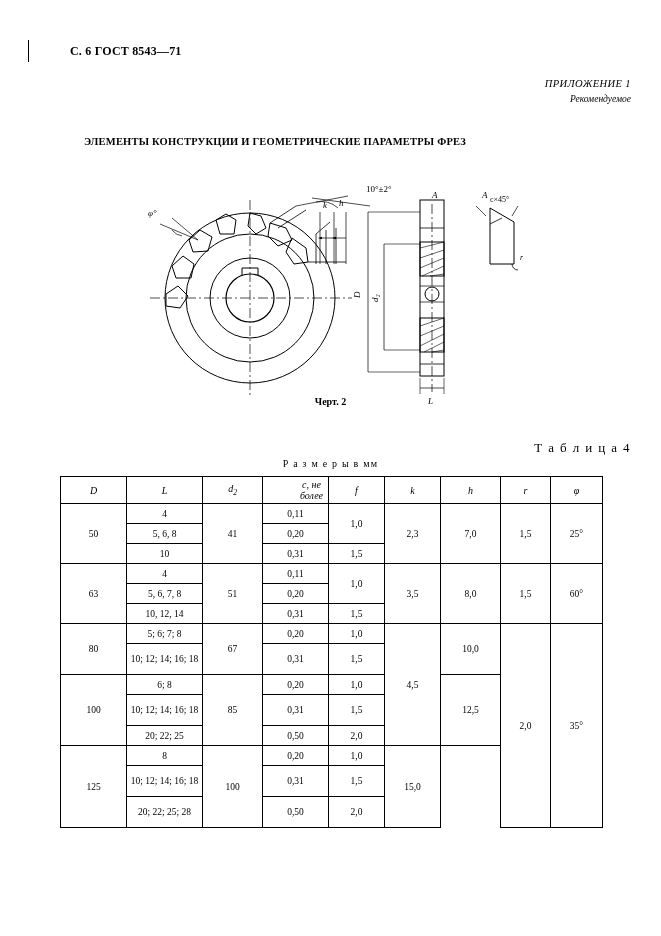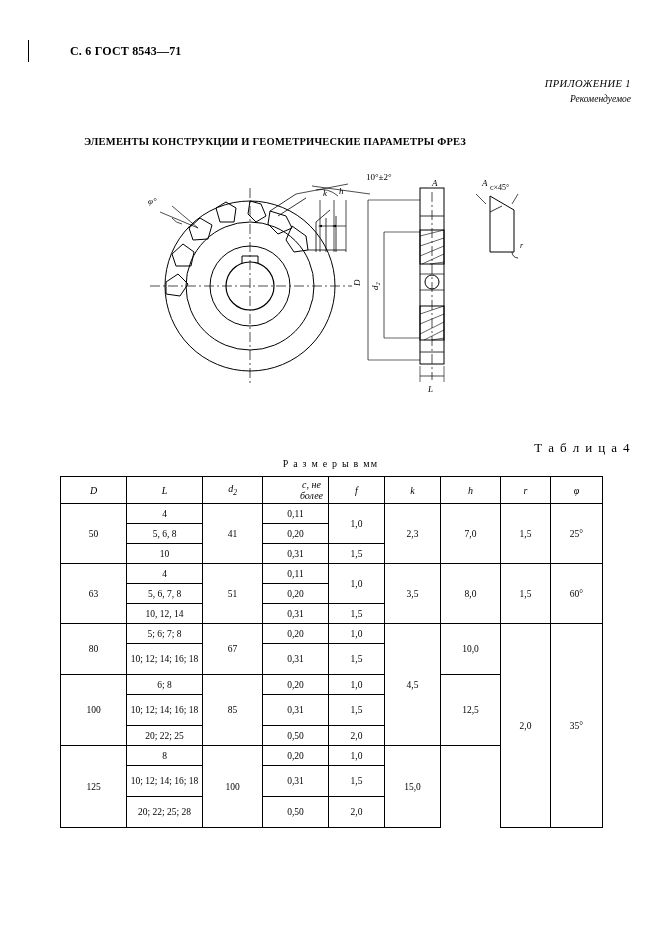--- a/index.html
+++ b/index.html
@@ -84,21 +84,21 @@
     top: 458px;
     left: 0;
     width: 661px;
     text-align: center;
     font-size: 10px;
     letter-spacing: 1.2px;
   }
   
   .drawing {
     position: absolute;
-    top: 156px;
+    top: 168px;
     left: 120px;
     width: 430px;
     height: 240px;
   }
   
   table.dims {
     position: absolute;
     top: 476px;
     left: 60px;
     width: 542px;
@@ -247,20 +247,21 @@
         <text x="312" y="30" font-style="italic">A</text>
         <text x="370" y="34" font-size="8">с×45°</text>
         <text x="400" y="92" font-style="italic" font-size="8">r</text>
         <text x="240" y="130" font-style="italic" transform="rotate(-90 240 130)">D</text>
         <text x="258" y="134" font-style="italic" transform="rotate(-90 258 134)">d₂</text>
         <text x="308" y="236" font-style="italic">L</text>
       </g>
     </svg>
   </div>
 
+  <div class="figure-caption">Черт. 2</div>
 
   <div class="table-label">Т а б л и ц а   4</div>
   <div class="table-units">Р а з м е р ы  в  мм</div>
 
   <table class="dims">
     <colgroup>
       <col style="width:66px">
         <col style="width:76px">
         <col style="width:60px">
       <col style="width:66px">

